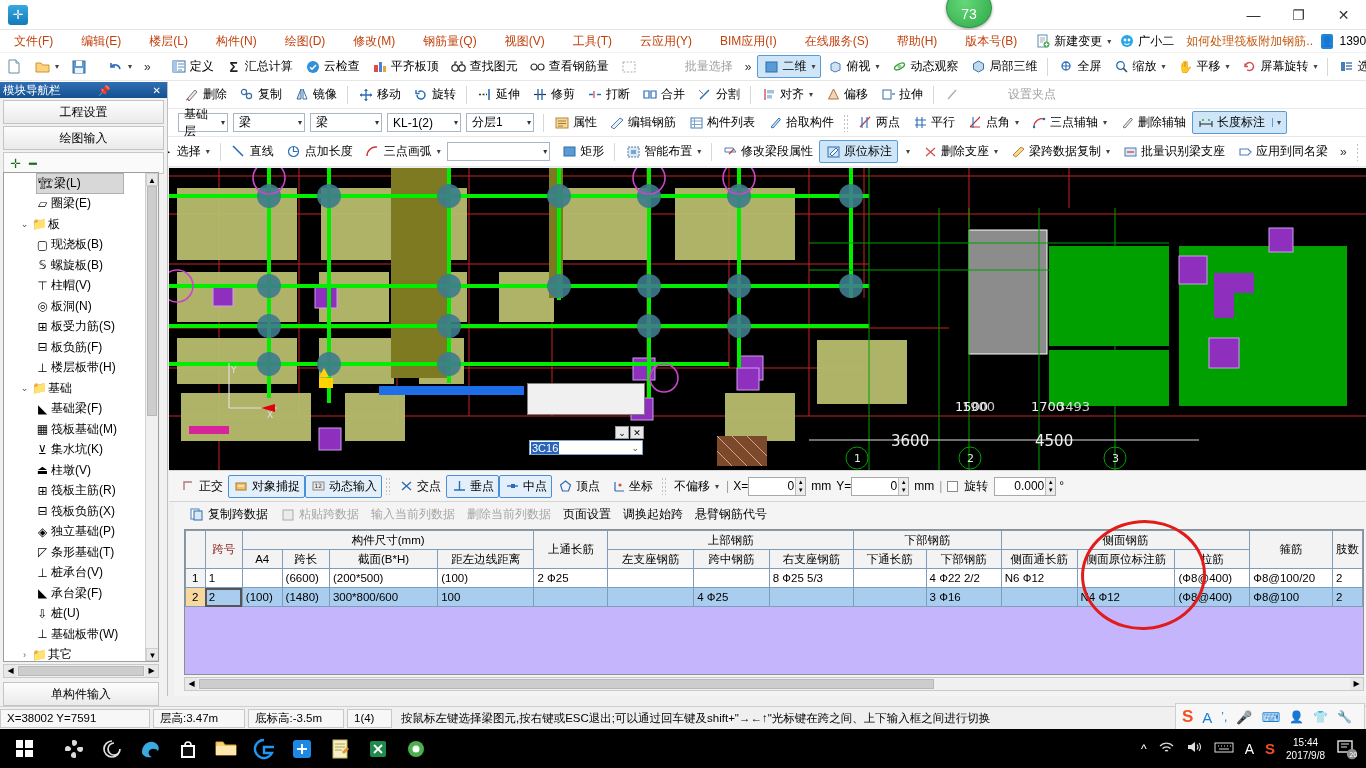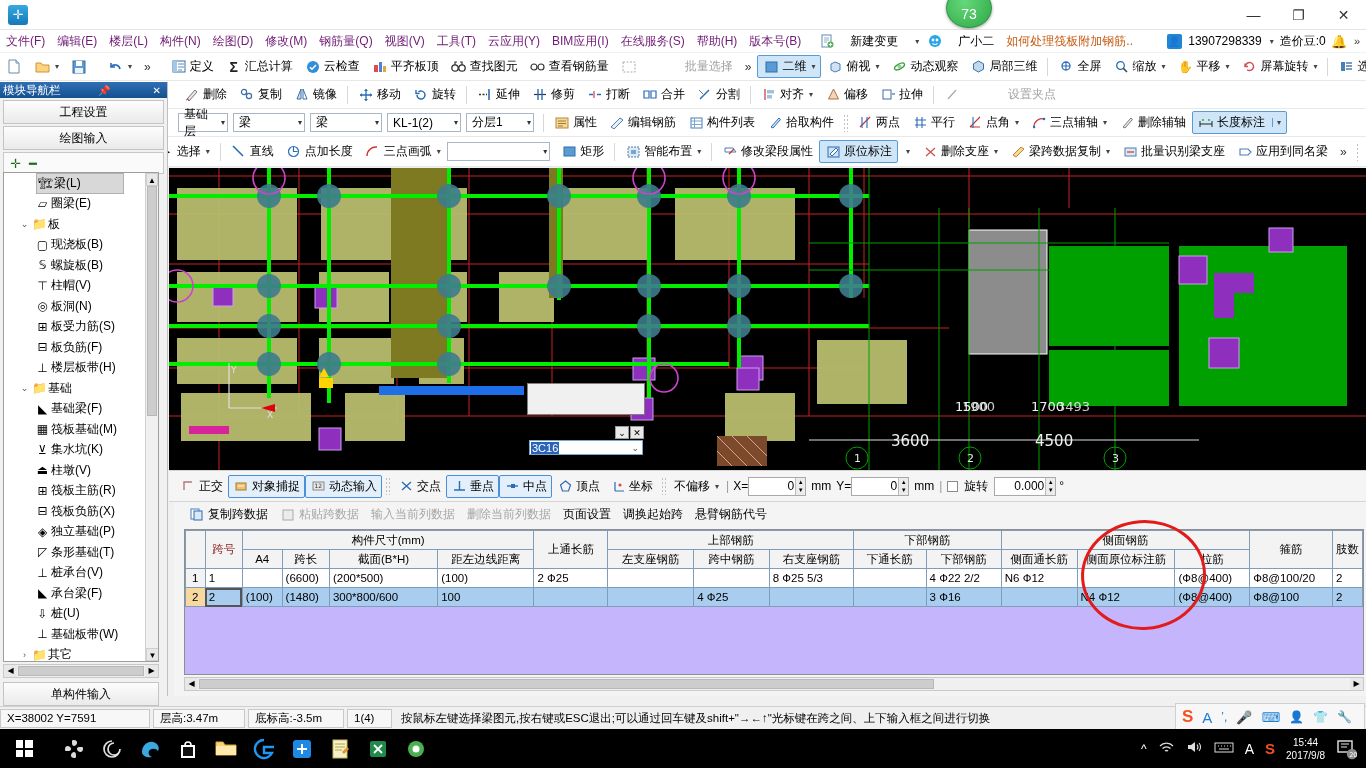--- a/index.html
+++ b/index.html
@@ -21,23 +21,23 @@
   .tb-btns{position:absolute;right:0;top:0;height:30px;display:flex;}
   .tb-btn{width:45px;height:30px;display:flex;align-items:center;justify-content:center;font-size:14px;color:#333;}
   .badge-green{position:absolute;left:946px;top:-12px;width:46px;height:40px;border-radius:50%;
     background:radial-gradient(circle at 40% 35%,#64d87a,#2fa845);color:#fff;font-size:14px;
     display:flex;align-items:flex-end;justify-content:center;padding-bottom:5px;
     box-shadow:0 1px 3px rgba(0,0,0,.4);border:1px solid #2a9440;}
 
   
   .menubar{position:absolute;left:0;top:30px;width:1366px;height:23px;background:#fff;
     display:flex;align-items:center;font-size:12px;border-bottom:1px solid #f2f2f2;}
-  .menu-item{padding:2px 6px;white-space:nowrap;color:#701a75;}
+  .menu-item{padding:2px 14px;white-space:nowrap;color:#c2410c;}
   .mb-sep{width:8px;}
-  .mb-cmd{display:flex;align-items:center;gap:15px;padding:1px 4px;white-space:nowrap;}
+  .mb-cmd{display:flex;align-items:center;gap:3px;padding:1px 4px;white-space:nowrap;}
   .link-orange{color:#c45a12;padding:0 8px;white-space:nowrap;}
   .mb-right{margin-left:auto;display:flex;align-items:center;gap:6px;padding-right:6px;}
   .blue-sq{width:15px;height:15px;background:#1e86d4;border-radius:2px;color:#fff;font-size:10px;
     line-height:15px;text-align:center;}
   .bell{color:#1565c0;font-size:13px;}
   .chev{color:#333;font-size:11px;}
 
   
   .tbrow{position:absolute;left:0;width:1366px;background:#fff;display:flex;align-items:center;
     border-bottom:1px solid #e8e8e8;font-size:12px;}

